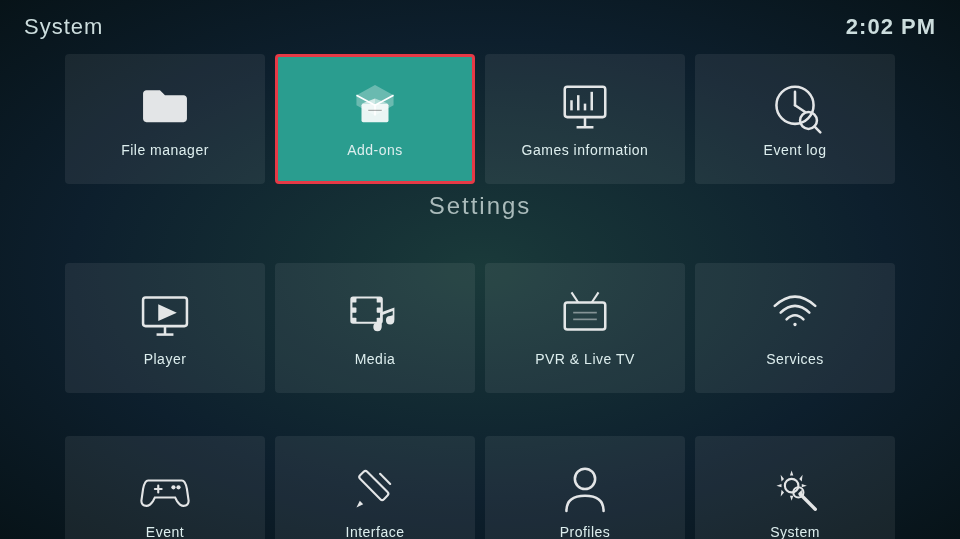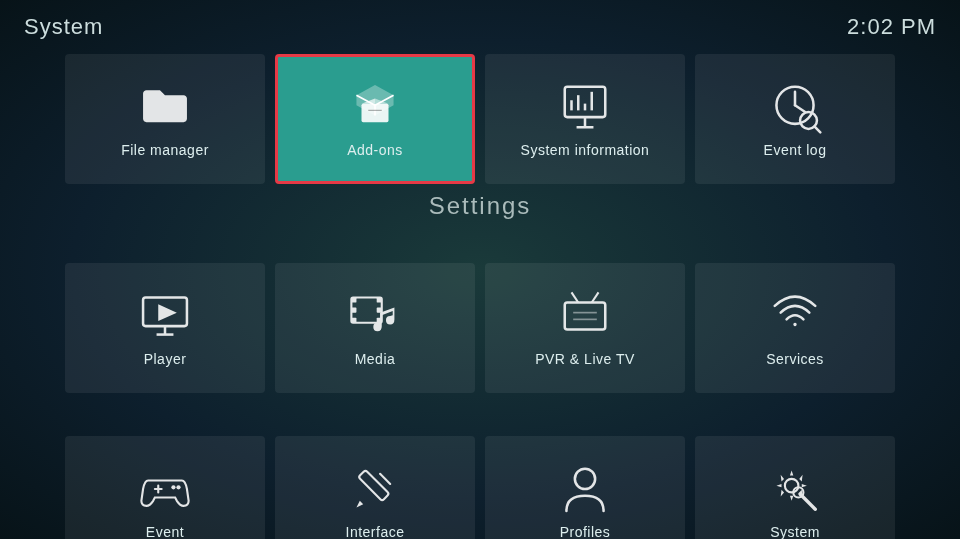--- a/index.html
+++ b/index.html
@@ -23,21 +23,21 @@
 
     .header-title {
       font-size: 22px;
       font-weight: 300;
       color: #ccdddd;
       letter-spacing: 1px;
     }
 
     .header-time {
       font-size: 22px;
-      font-weight: 400;
+      font-weight: 700;
       color: #ccdddd;
       letter-spacing: 1px;
     }
 
     .top-row {
       display: flex;
       justify-content: center;
       gap: 10px;
       padding: 8px 60px 4px 60px;
     }
@@ -142,21 +142,21 @@
       <rect x="8" y="8" width="48" height="36" rx="3" fill="none" stroke="white" stroke-width="3"></rect>
 
       <line x1="16" y1="36" x2="16" y2="24" stroke="white" stroke-width="3"></line>
       <line x1="24" y1="36" x2="24" y2="18" stroke="white" stroke-width="3"></line>
       <line x1="32" y1="36" x2="32" y2="28" stroke="white" stroke-width="3"></line>
       <line x1="40" y1="36" x2="40" y2="14" stroke="white" stroke-width="3"></line>
 
       <line x1="32" y1="44" x2="32" y2="56" stroke="white" stroke-width="3"></line>
       <line x1="22" y1="56" x2="42" y2="56" stroke="white" stroke-width="3"></line>
     </svg>
-    <span class="tile-label">System information</span>
+    <span class="tile-label">Games information</span>
   </div>
 
   <div class="tile">
     <svg viewBox="0 0 64 64">
 
       <circle cx="32" cy="30" r="22" fill="none" stroke="white" stroke-width="3"></circle>
       <line x1="32" y1="14" x2="32" y2="30" stroke="white" stroke-width="3" stroke-linecap="round"></line>
       <line x1="32" y1="30" x2="44" y2="38" stroke="white" stroke-width="3" stroke-linecap="round"></line>
 
       <circle cx="48" cy="48" r="10" fill="none" stroke="white" stroke-width="3"></circle>

